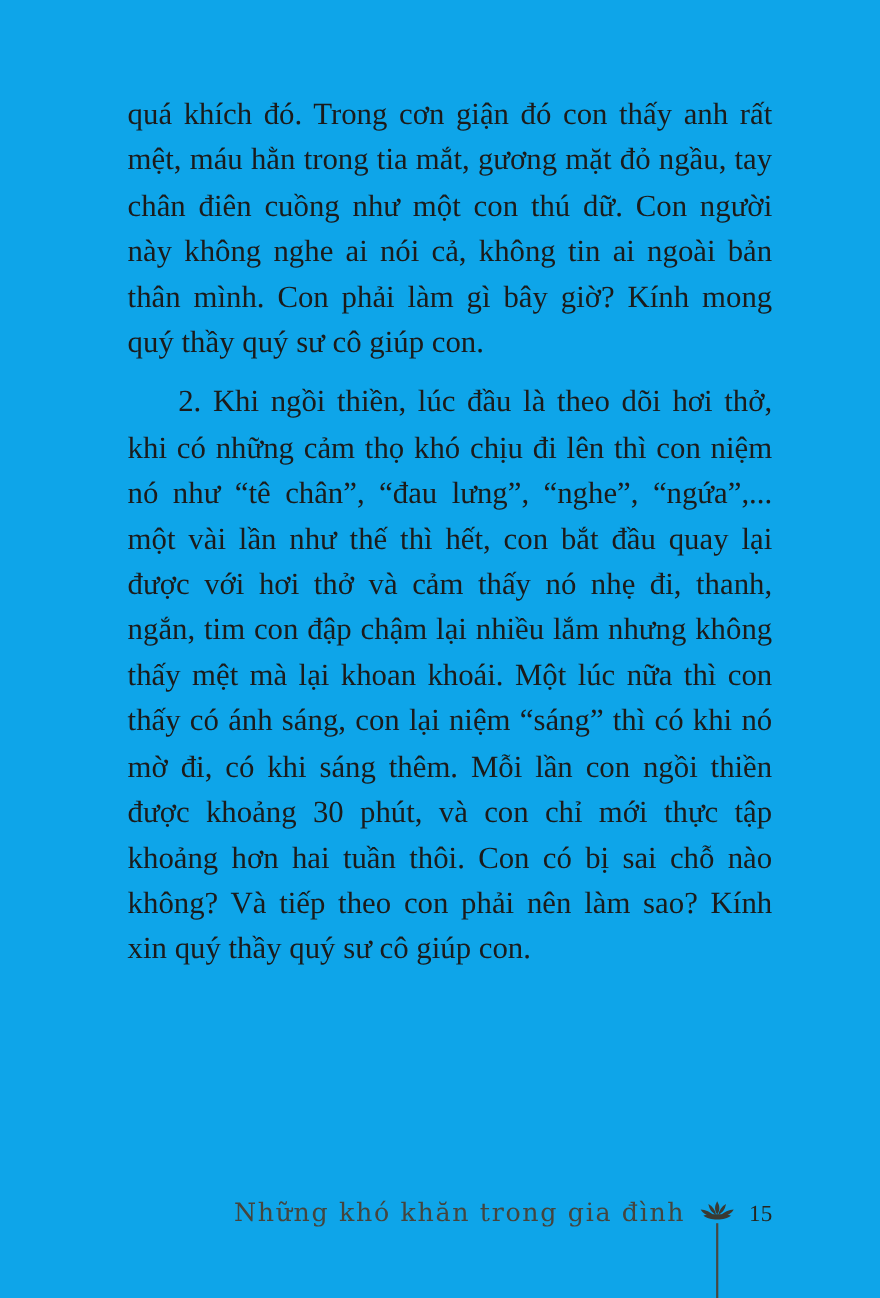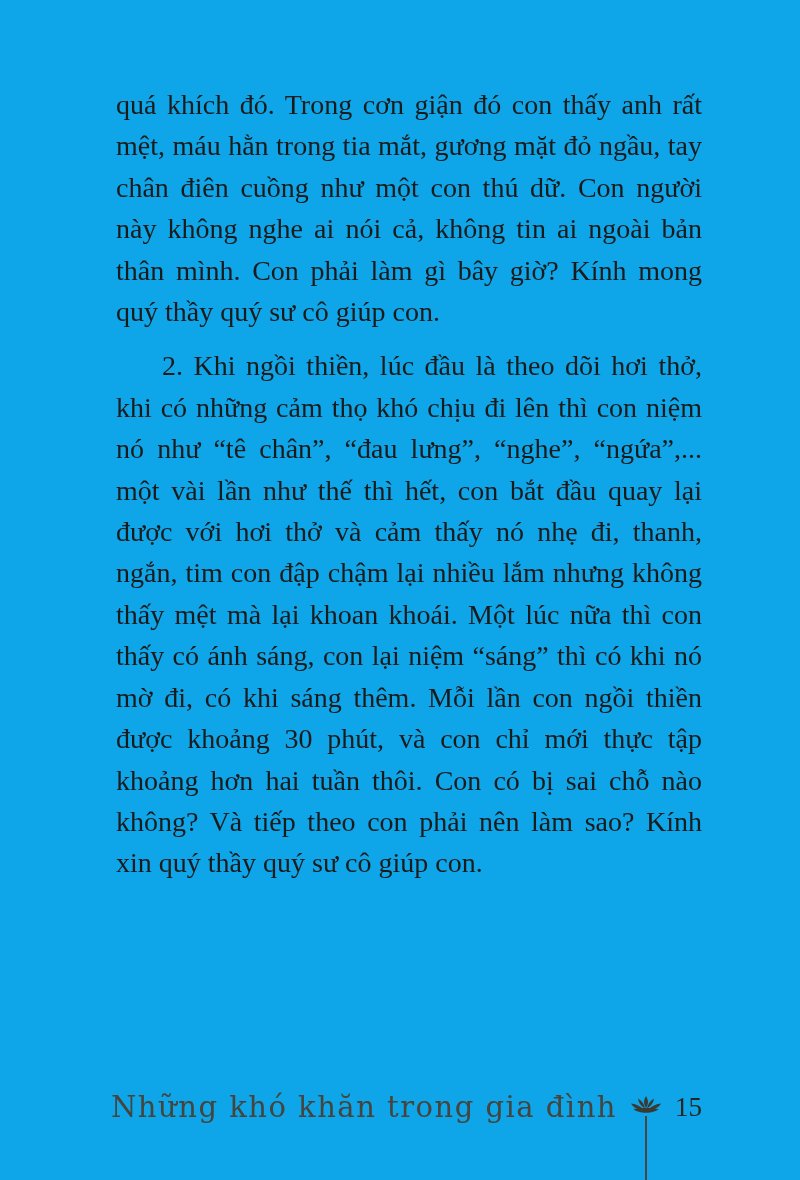--- a/index.html
+++ b/index.html
@@ -28,41 +28,41 @@
     position: absolute;
     top: 1090px;
     right: 98px;
     display: flex;
     align-items: center;
     gap: 12px;
     white-space: nowrap;
   }
   .running-title {
     font-family: "DejaVu Serif", serif;
-    font-size: 29px;
+    font-size: 23px;
     color: #45453e;
     letter-spacing: 1.5px;
   }
   .lotus-wrap {
     position: relative;
     width: 34px;
     height: 24px;
     flex: 0 0 auto;
   }
   .lotus-wrap svg { display: block; width: 34px; height: 24px; }
   .stem {
     position: absolute;
     left: 16px;
     top: 21px;
     width: 2px;
     height: 70px;
     background: #474740;
   }
   .page-number {
-    font-size: 27px;
+    font-size: 21px;
     color: #26261f;
   }
 </style>
 </head>
 <body>
 
 <div class="page">
 
   <div class="content">
     <p>quá khích đó. Trong cơn giận đó con thấy anh rất mệt, máu hằn trong tia mắt, gương mặt đỏ ngầu, tay chân điên cuồng như một con thú dữ. Con người này không nghe ai nói cả, không tin ai ngoài bản thân mình. Con phải làm gì bây giờ? Kính mong quý thầy quý sư cô giúp con.</p>

